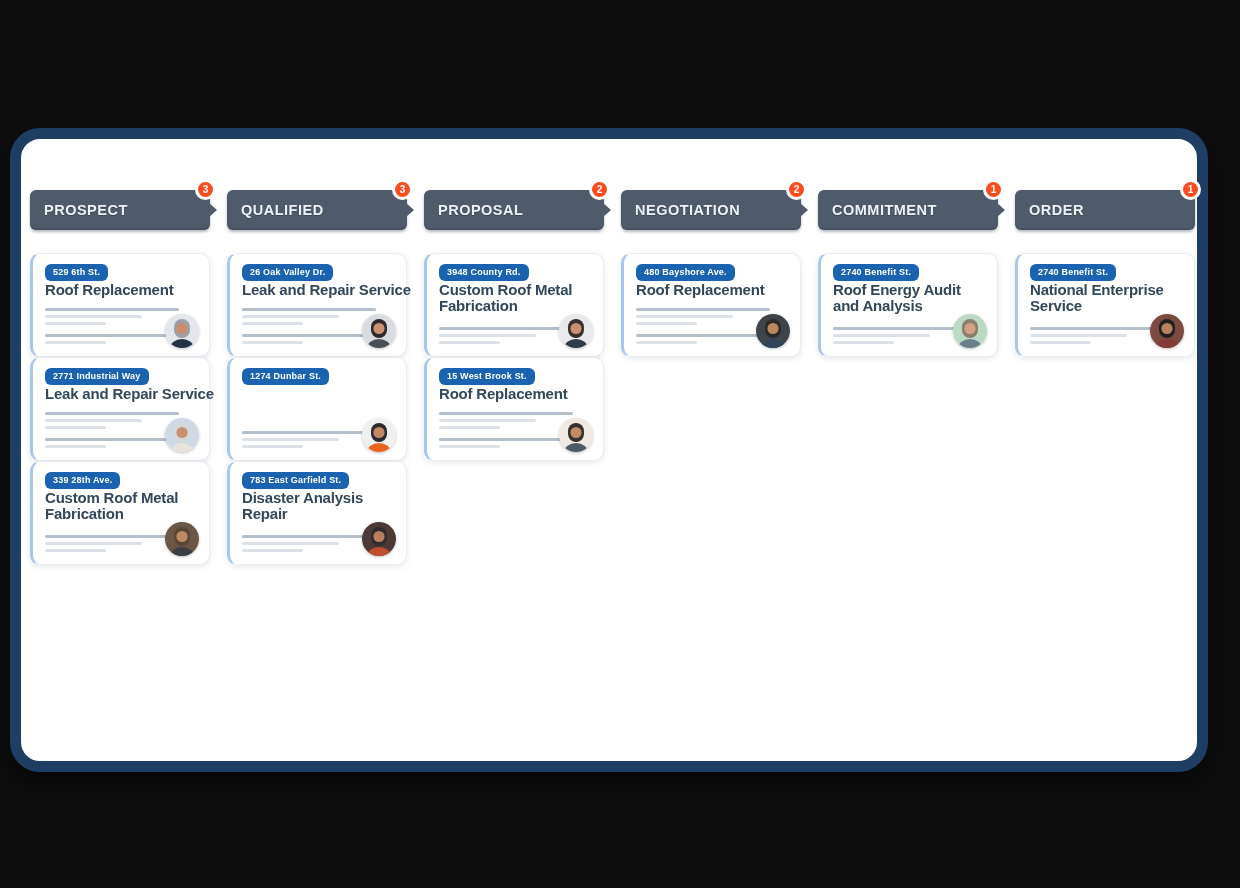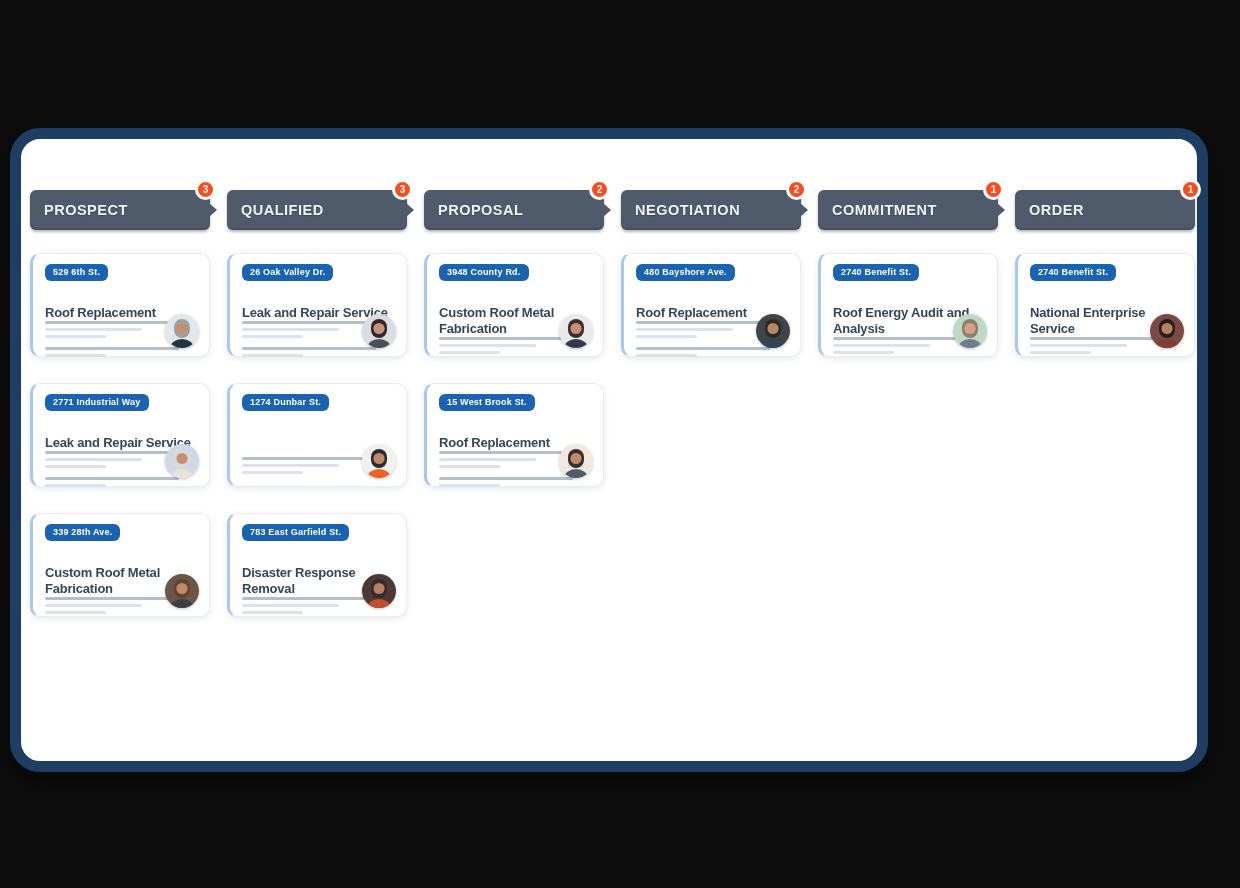--- a/index.html
+++ b/index.html
@@ -54,21 +54,21 @@
     position:absolute; top:-11px; right:-6px;
     width:21px; height:21px;
     background:var(--badge,#fb4b1f);
     border:3px solid #ffffff;
     border-radius:50%;
     color:#fff;
     font-size:10px; font-weight:bold;
     display:flex; align-items:center; justify-content:center;
     line-height:1;
   }
-  .cards { margin-top:23px; display:flex; flex-direction:column; gap:26px; }
+  .cards { margin-top:23px; display:flex; flex-direction:column; }
   .card {
     position:relative;
     width:180px; height:104px;
     background:#ffffff;
     border:1px solid #e9edf2;
     border-left:3px solid var(--stripe,#a7c8ea);
     border-radius:10px;
     box-shadow:0 2px 6px rgba(45,62,80,.12);
     padding:10px 12px 9px 12px;
     display:flex; flex-direction:column;
@@ -78,24 +78,24 @@
     align-self:flex-start;
     background:var(--tag,#1a63b0);
     color:#ffffff;
     font-size:9px; font-weight:bold;
     letter-spacing:.2px;
     padding:3px 8px 4px 8px;
     border-radius:6px;
     white-space:nowrap;
   }
   .title {
-    margin-top:24px;
+    margin-top:1px;
     color:var(--title,#33475b);
     font-weight:bold;
-    font-size:13px;
+    font-size:15px;
     line-height:16px;
     letter-spacing:-.2px;
   }
   .card.detail .title { white-space:nowrap; }
   .lines { margin-top:auto; margin-bottom:3px; display:flex; flex-direction:column; gap:9px; }
   .line-group { display:flex; flex-direction:column; gap:4px; }
   .ph-line { height:3px; border-radius:2px; background:var(--line-light,#dde2e8); }
   .ph-line.dark { background:var(--line-dark,#b3bfca); }
   .avatar {
     position:absolute; right:10px; bottom:8px;
@@ -233,21 +233,21 @@
                 <rect width="34" height="34" fill="#f0f0ee"></rect>
                 <path d="M9 13 a8 8 0 0 1 16 0 v3 a8 8 0 0 1 -16 0 z" fill="#2b2b2f"></path>
                 <circle cx="17" cy="14.5" r="5.6" fill="#c28a64"></circle>
                 <path d="M5 34 a12 9 0 0 1 24 0 z" fill="#e8641f"></path>
               </svg>
             </span>
   </div>
 
   <div class="card summary">
     <span class="tag">783 East Garfield St.</span>
-    <div class="title">Disaster Response Removal</div>
+    <div class="title">Disaster Analysis Repair</div>
     <div class="lines">
               <div class="line-group">
                 <div class="ph-line dark" style="width: 88%;"></div>
                 <div class="ph-line" style="width: 64%;"></div>
                 <div class="ph-line" style="width: 40%;"></div>
               </div>
             </div>
     <span class="avatar">
               <svg width="34" height="34" viewBox="0 0 34 34" xmlns="http://www.w3.org/2000/svg">
                 <rect width="34" height="34" fill="#4b3a35"></rect>

